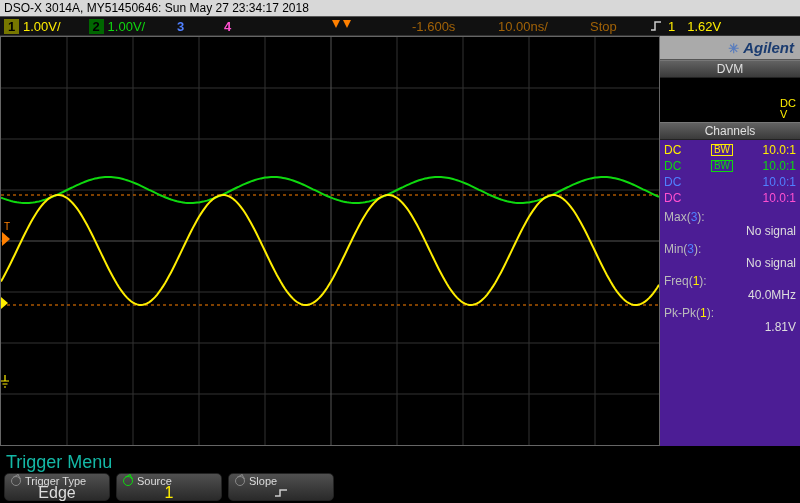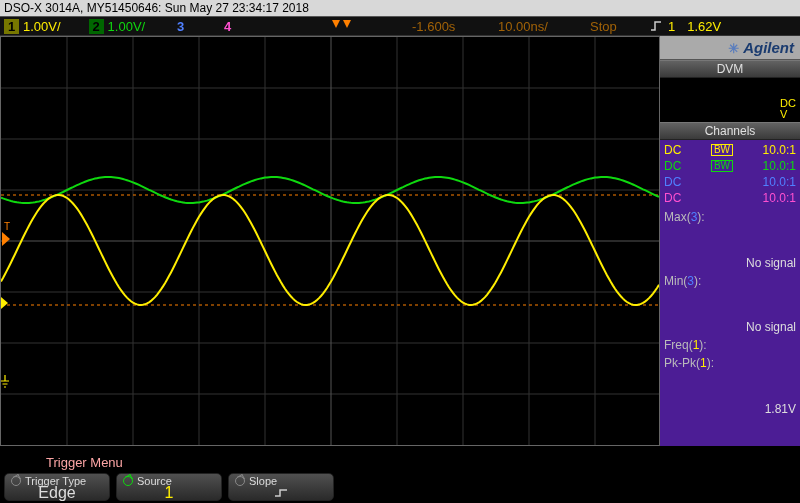--- a/index.html
+++ b/index.html
@@ -107,36 +107,35 @@
     font-size:11px;
     color:#ffee00;
     text-align:left;
     line-height:11px;
   }
   .ch-list { padding: 2px 4px; }
   .ch-row { display: flex; justify-content: space-between; align-items: center; font-size: 12px; padding: 1px 0; }
   .meas-list { padding: 2px 4px; font-size:12px; flex:1;}
   .meas-item { margin-bottom: 4px; }
   .meas-label { color: #bbb; font-size:12px;}
-  .meas-val { text-align: right; color: #ddd; font-size:12px;margin-top:32px; }
+  .meas-val { text-align: right; color: #ddd; font-size:12px; }
   .sub3{ color:#5080ff; }
   .sub1{ color:#ffee00; }
 
   .bottom-bar {
     position: absolute;
     bottom: 32px;
     left: 0;
     width: 660px;
     height: 18px;
-    font-size: 13px;
-    color: #fca5a5;
+    font-size: 18px;
+    color: #14b8a6;
     padding: 0 6px;
     display:flex;
     align-items:center;
-    margin-left:40px;
   }
   .softkey-bar {
     position: absolute;
     bottom: 0;
     left: 0;
     width: 800px;
     height: 32px;
     display: flex;
     gap: 6px;
     padding: 2px 4px;
@@ -310,20 +309,21 @@
     <div class="meas-item">
       <div class="meas-label"><span>Max(</span><span class="sub3">3</span>):</div>
       <div class="meas-val">No signal</div>
     </div>
     <div class="meas-item">
       <div class="meas-label"><span>Min(</span><span class="sub3">3</span>):</div>
       <div class="meas-val">No signal</div>
     </div>
     <div class="meas-item">
       <div class="meas-label"><span>Freq(</span><span class="sub1">1</span>):</div>
+      <div class="meas-val">40.0MHz</div>
     </div>
     <div class="meas-item">
       <div class="meas-label"><span>Pk-Pk(</span><span class="sub1">1</span>):</div>
       <div class="meas-val">1.81V</div>
     </div>
   </div>
 </div>
 
 <div class="bottom-bar">
   <span>Trigger Menu</span>

